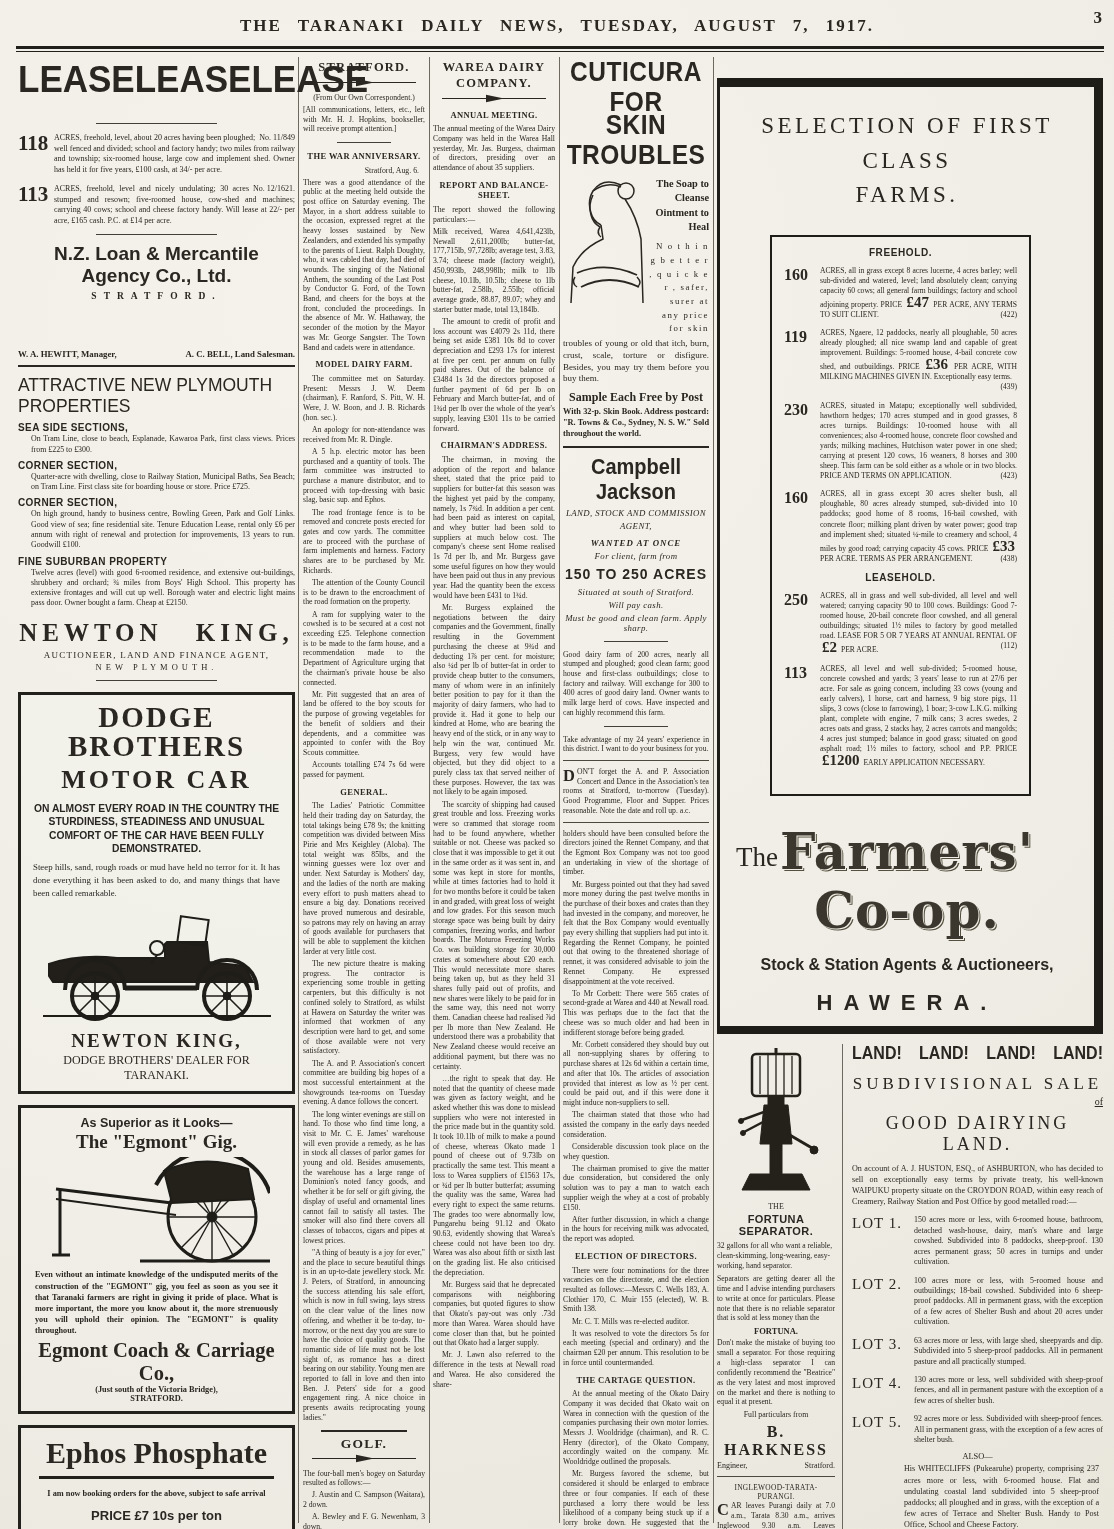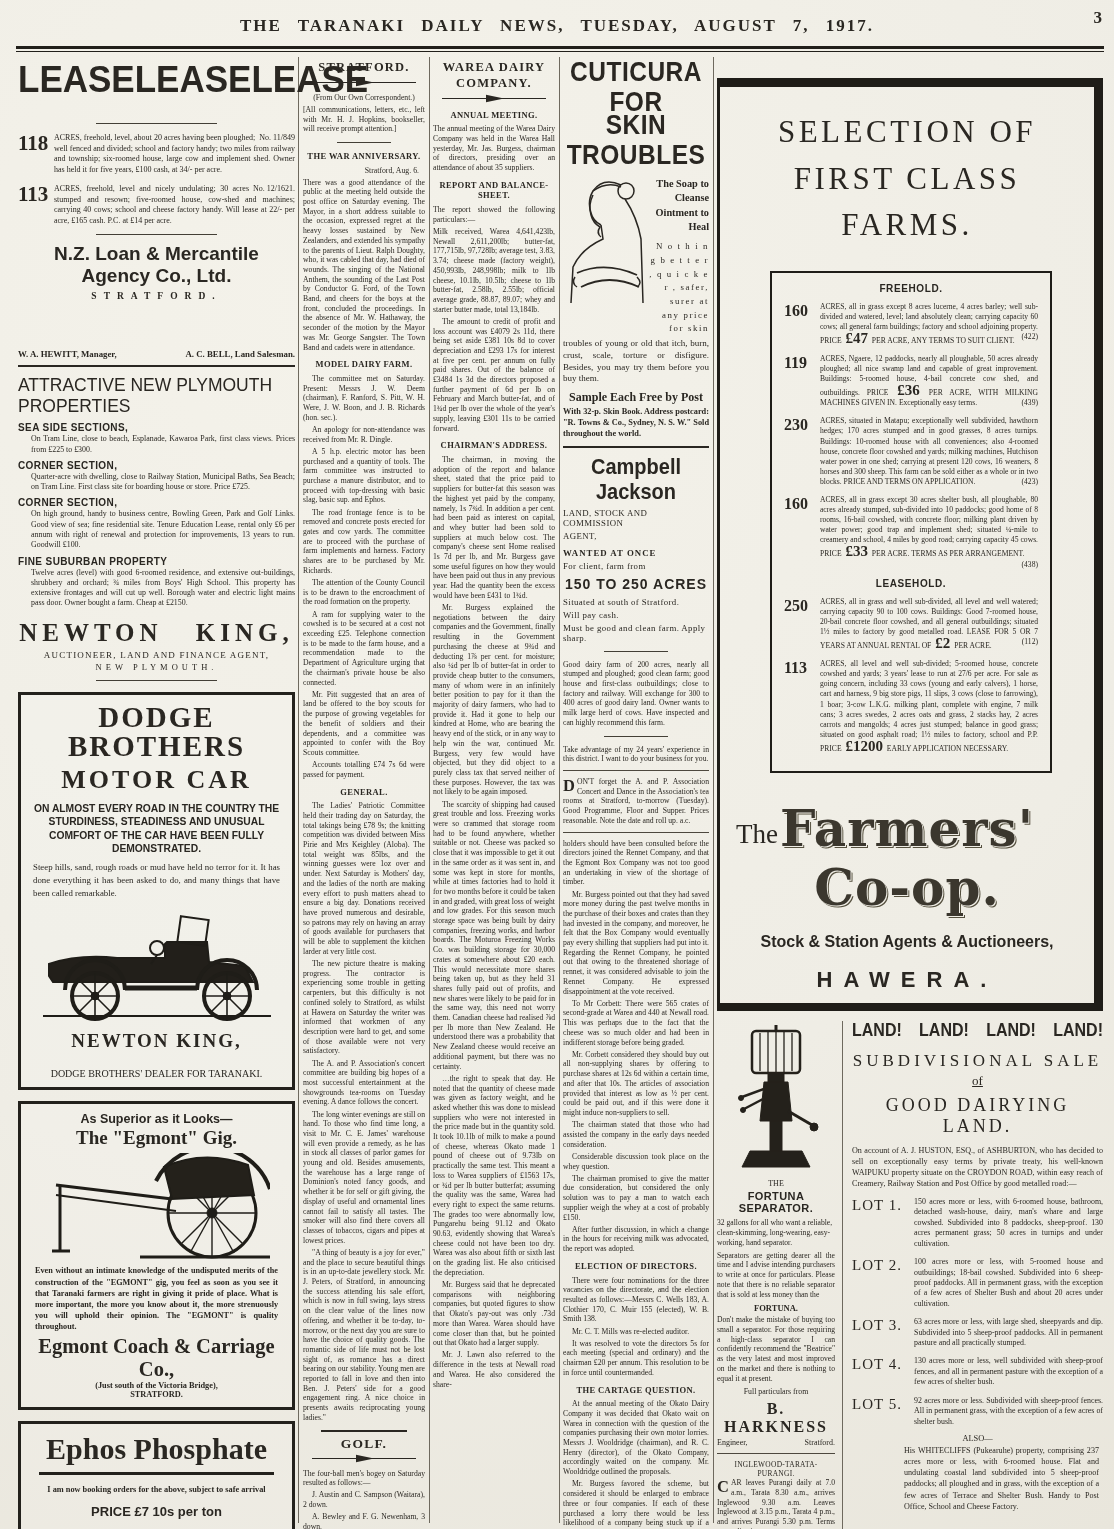--- a/index.html
+++ b/index.html
@@ -49,21 +49,21 @@
   .nk-name{font-weight:bold;font-size:25px;text-align:center;letter-spacing:5px;word-spacing:22px;margin-top:10px;}
   .nk-sub{text-align:center;font-size:9px;letter-spacing:1.2px;margin-top:3px;}
   .nk-sub2{text-align:center;font-size:8.5px;letter-spacing:4px;margin-top:2px;}
   .adbox{border:3px solid #23211c;padding:8px 10px;margin-top:11px;background:rgba(255,255,255,.12);}
   .dodge-t1{font-weight:bold;font-size:29px;text-align:center;letter-spacing:2px;line-height:1;}
   .dodge-t2{font-weight:bold;font-size:26px;text-align:center;letter-spacing:3px;margin-top:4px;}
   .dodge-lead{font-family:"Liberation Sans",sans-serif;font-weight:bold;font-size:10.3px;text-align:center;line-height:1.32;margin:7px 2px 5px;}
   .dodge-body{font-size:8.8px;line-height:1.5;text-align:justify;margin:0 2px;}
   .ill{display:block;margin:4px auto;}
   .dodge-nk{font-weight:bold;font-size:19px;text-align:center;letter-spacing:2px;}
-  .dodge-dl{font-size:10px;text-align:center;margin-top:16px;}
+  .dodge-dl{font-size:12px;text-align:center;margin-top:1px;}
   .egm-tag{font-family:"Liberation Sans",sans-serif;font-weight:bold;font-size:12.5px;text-align:center;}
   .egm-title{font-weight:bold;font-size:19px;text-align:center;margin-top:1px;}
   .egm-body{font-size:8.2px;line-height:1.35;text-align:justify;font-weight:bold;margin:2px 4px;}
   .egm-co{font-weight:bold;font-size:20.5px;text-align:center;margin-top:3px;}
   .egm-addr{font-size:8.3px;text-align:center;font-weight:bold;}
   .eph-title{font-weight:bold;font-size:30px;text-align:center;}
   .eph-rule{border-top:3px solid #23211c;margin:6px 8px 10px;}
   .eph-l1{font-size:8.3px;text-align:center;font-weight:bold;}
   .eph-price{font-family:"Liberation Sans",sans-serif;font-weight:bold;font-size:13px;text-align:center;margin:10px 0;}
   .eph-l2{font-size:8.3px;text-align:center;margin:8px 0;}
@@ -73,29 +73,29 @@
   
   .cuti-title{font-family:"Liberation Sans",sans-serif;font-weight:bold;font-size:24.5px;text-align:center;line-height:1.08;letter-spacing:.5px;transform:scaleY(1.15);transform-origin:top;}
   .cuti-row{display:flex;margin-top:14px;}
   .cuti-right{width:62px;margin-left:2px;}
   .cuti-soap{font-weight:bold;font-size:10.3px;text-align:right;line-height:1.4;}
   .cuti-spread{font-size:8.8px;letter-spacing:1.6px;text-align:right;line-height:1.55;margin-top:6px;}
   .cuti-body{font-size:9px;line-height:1.32;text-align:justify;margin-top:2px;}
   .cuti-sample{font-weight:bold;font-size:12px;text-align:center;margin:5px 0 2px;}
   .cuti-small{font-size:8.3px;line-height:1.3;text-align:justify;font-weight:bold;}
   .cj-name{font-family:"Liberation Sans",sans-serif;font-weight:bold;font-size:20px;text-align:center;transform:scaleY(1.1);transform-origin:top;}
-  .cj-line{text-align:left;font-size:8.8px;letter-spacing:.4px;margin:3px 0;}
+  .cj-line{text-align:center;font-size:8.8px;letter-spacing:.4px;margin:3px 0;font-style:italic;}
   .cj-bold{font-weight:bold;}
   .cj-acres{font-family:"Liberation Sans",sans-serif;font-weight:bold;font-size:14px;text-align:center;letter-spacing:1px;margin:5px 0;}
 
   
   .farms-frame{border:3px solid #1f1d18;border-top-width:9px;border-right-width:9px;border-bottom-width:8px;
                padding:14px 10px 10px;min-height:700px;box-sizing:border-box;margin-top:21px;}
-  .farms-title{font-size:31px;text-align:center;letter-spacing:3.5px;line-height:1.5;margin-top:8px;}
-  .farms-box{border:2px solid #1f1d18;margin:22px 32px 0 40px;padding:10px 12px 9px;}
+  .farms-title{font-size:23px;text-align:center;letter-spacing:3.5px;line-height:1.5;margin-top:8px;}
+  .farms-box{border:2px solid #1f1d18;margin:22px 53px 0 40px;padding:10px 12px 18px;}
   .fh-head{text-align:center;font-weight:bold;font-size:10px;font-family:"Liberation Sans",sans-serif;letter-spacing:.6px;margin-bottom:8px;}
   .flist{display:flex;margin-bottom:8px;}
   .flist .num{width:36px;font-size:16px;font-weight:bold;line-height:1.1;}
   .flist .txt{flex:1;font-size:7.6px;line-height:1.33;text-align:justify;}
   .bigprice{font-size:15px;font-weight:bold;padding:0 2px;line-height:.8;}
   .coop{position:relative;text-align:center;margin-top:26px;}
   .coop-the{position:absolute;left:6px;top:20px;font-size:27px;}
   .coop-name{font-size:50px;font-weight:bold;font-family:"DejaVu Serif",serif;letter-spacing:1px;
              color:#3b372e;text-shadow:1px 1px 0 #f0eee6,2px 2px 0 #55503f;}
   .coop-role{font-size:16px;font-weight:bold;margin-top:16px;font-family:"Liberation Sans",sans-serif;}
@@ -106,21 +106,21 @@
   .fort-the{text-align:center;font-size:8px;margin-top:2px;}
   .fort-name{text-align:center;font-weight:bold;font-size:11px;font-family:"Liberation Sans",sans-serif;letter-spacing:.4px;margin:2px 0 4px;}
   .fort-b{font-size:7.6px;line-height:1.3;text-align:justify;}
   .fort-b p{margin:0 0 3px;}
   .fort-word{text-align:center;font-weight:bold;font-size:8.5px;margin:2px 0;}
   .hark-name{font-weight:bold;font-size:16px;letter-spacing:2px;text-align:center;margin-top:4px;}
   .hark-row{display:flex;justify-content:space-between;font-size:8px;margin-top:2px;}
   .tt-head{text-align:center;font-size:7.4px;letter-spacing:.3px;margin-top:4px;}
   .land-row{display:flex;justify-content:space-between;font-family:"Liberation Sans",sans-serif;font-weight:bold;font-size:16px;transform:scaleY(1.1);transform-origin:top;}
   .land-sub{font-size:17px;letter-spacing:4px;text-align:center;margin-top:12px;}
-  .land-of{text-align:center;font-size:13px;margin:2px 0;text-decoration:underline;}
+  .land-of{text-align:right;font-size:10px;margin:2px 0;text-decoration:underline;}
   .land-title{font-size:18px;letter-spacing:3px;text-align:center;margin:6px 0 8px;}
   .land-intro{font-size:8.1px;line-height:1.36;text-align:justify;}
   .lot{display:flex;margin-top:8px;}
   .lot-label{width:62px;font-size:15px;letter-spacing:1px;}
   .lot-body{flex:1;font-size:7.9px;line-height:1.32;text-align:justify;}
   .also{text-align:center;font-size:8.4px;margin:7px 0 2px;}
   .white-p{font-size:8.1px;line-height:1.38;text-align:justify;margin:2px 4px 0 52px;}
   svg line,svg path,svg circle,svg rect,svg polygon{vector-effect:non-scaling-stroke;}
 </style>
 </head>

